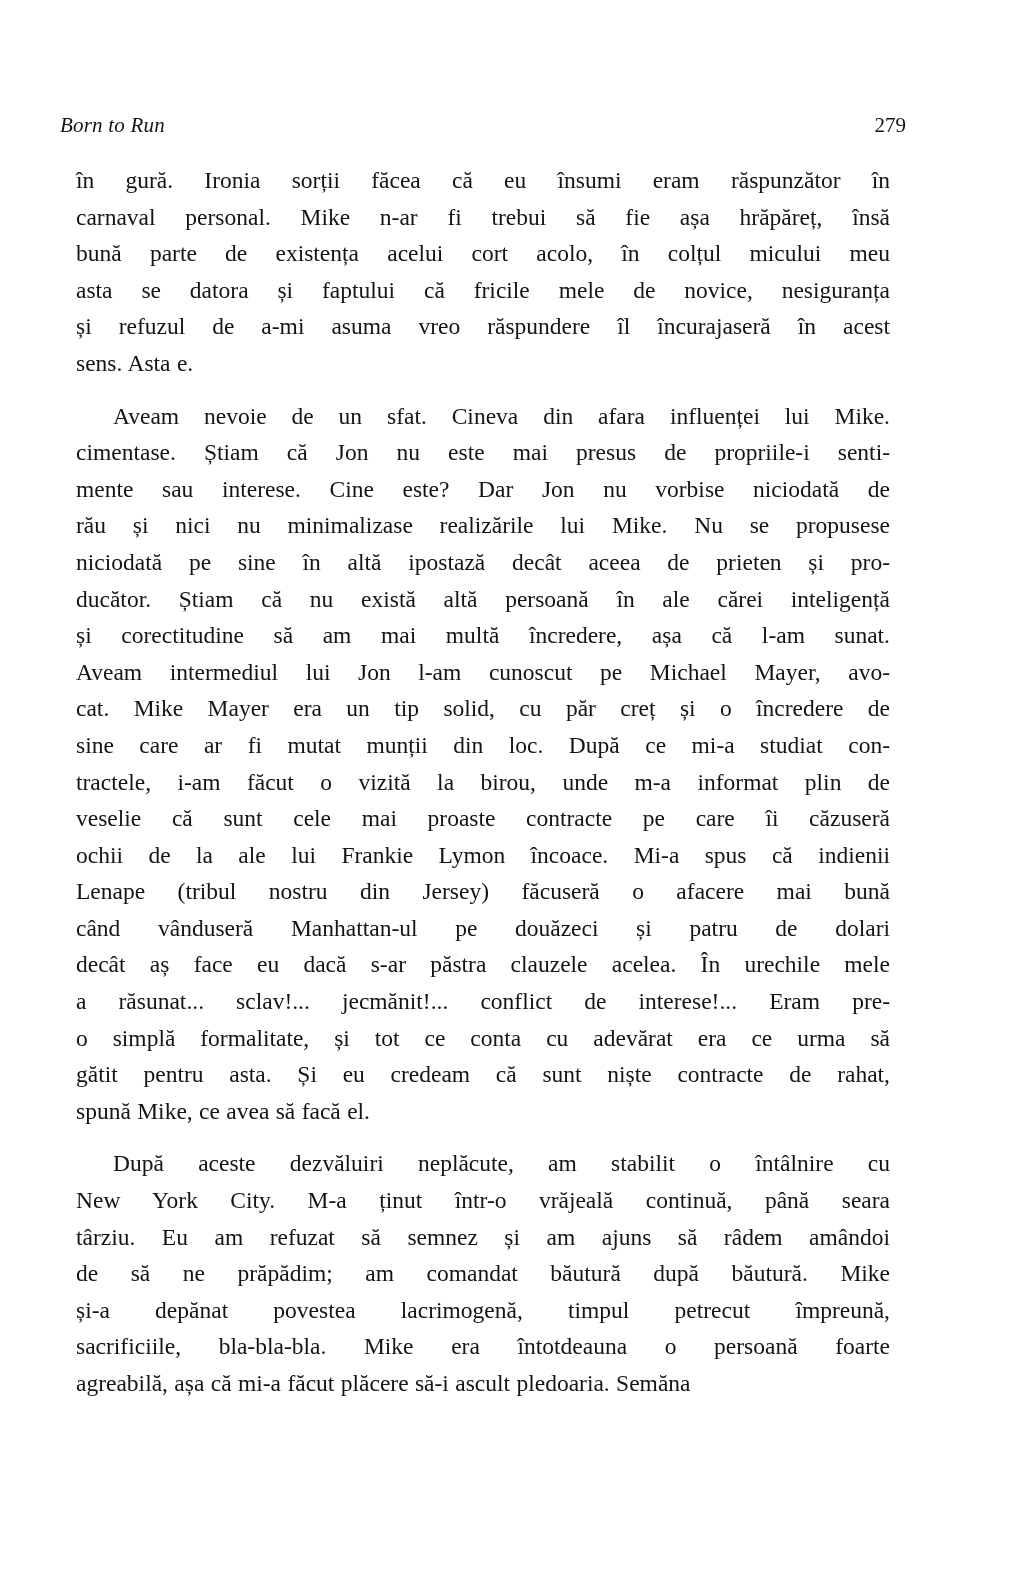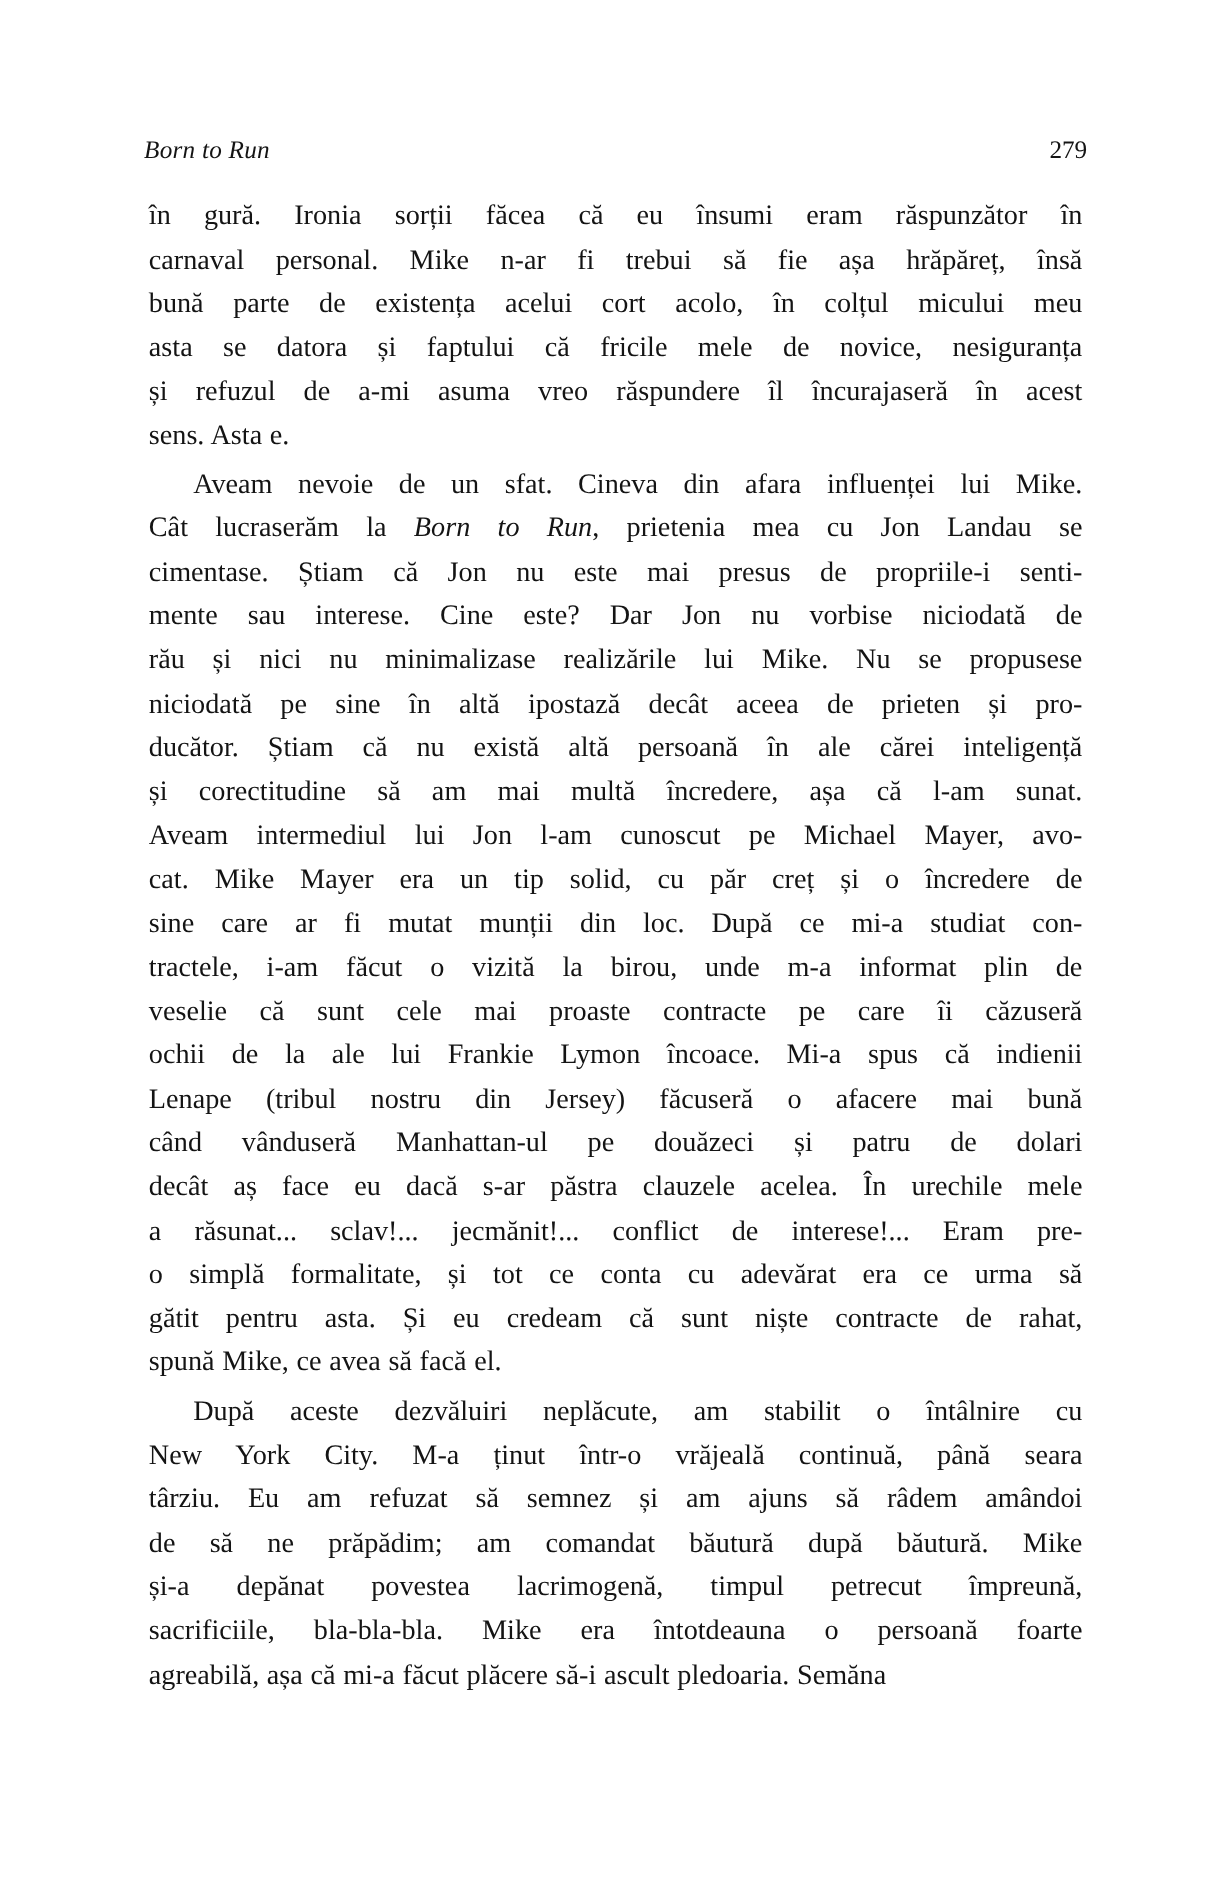--- a/index.html
+++ b/index.html
@@ -6,21 +6,21 @@
     margin: 0;
     padding: 0;
     background: #ffffff;
   }
   .book-page {
     position: relative;
     width: 1024px;
     height: 1575px;
     background: #ffffff;
     box-sizing: border-box;
-    padding: 112px 118px 0 120px;
+    padding: 112px 118px 0 60px;
     font-family: "Liberation Serif", "DejaVu Serif", serif;
     color: #141414;
     overflow: hidden;
   }
   .running-header {
     display: flex;
     justify-content: space-between;
     align-items: baseline;
     font-size: 21px;
     line-height: 26px;
@@ -30,21 +30,21 @@
     font-style: italic;
     letter-spacing: 0.2px;
   }
   .rh-page {
     font-style: normal;
   }
   .text-body {
     width: 100%;
   }
   .para {
-    margin: 4px;
+    margin: 16px;
   }
   .line {
     font-size: 23.5px;
     line-height: 36.6px;
     text-align: justify;
     text-align-last: justify;
     word-spacing: 0.5px;
   }
   .line.last {
     text-align: center;
@@ -69,21 +69,20 @@
       <div class="para">
         <div class="line"><span>în gură. Ironia sorții făcea că eu însumi eram răspunzător în</span></div>
         <div class="line"><span>carnaval personal. Mike n-ar fi trebui să fie așa hrăpăreț, însă</span></div>
         <div class="line"><span>bună parte de existența acelui cort acolo, în colțul micului meu</span></div>
         <div class="line"><span>asta se datora și faptului că fricile mele de novice, nesiguranța</span></div>
         <div class="line"><span>și refuzul de a-mi asuma vreo răspundere îl încurajaseră în acest</span></div>
         <div class="line last"><span>sens. Asta e.</span></div>
       </div>
       <div class="para">
         <div class="line indent"><span>Aveam nevoie de un sfat. Cineva din afara influenței lui Mike.</span></div>
-        <div class="line"><span>Cât lucraserăm la </span><span class="em">Born to Run</span><span>, prietenia mea cu Jon Landau se</span></div>
         <div class="line"><span>cimentase. Știam că Jon nu este mai presus de propriile-i senti-</span></div>
         <div class="line"><span>mente sau interese. Cine este? Dar Jon nu vorbise niciodată de</span></div>
         <div class="line"><span>rău și nici nu minimalizase realizările lui Mike. Nu se propusese</span></div>
         <div class="line"><span>niciodată pe sine în altă ipostază decât aceea de prieten și pro-</span></div>
         <div class="line"><span>ducător. Știam că nu există altă persoană în ale cărei inteligență</span></div>
         <div class="line"><span>și corectitudine să am mai multă încredere, așa că l-am sunat.</span></div>
         <div class="line"><span>Aveam intermediul lui Jon l-am cunoscut pe Michael Mayer, avo-</span></div>
         <div class="line"><span>cat. Mike Mayer era un tip solid, cu păr creț și o încredere de</span></div>
         <div class="line"><span>sine care ar fi mutat munții din loc. După ce mi-a studiat con-</span></div>
         <div class="line"><span>tractele, i-am făcut o vizită la birou, unde m-a informat plin de</span></div>

